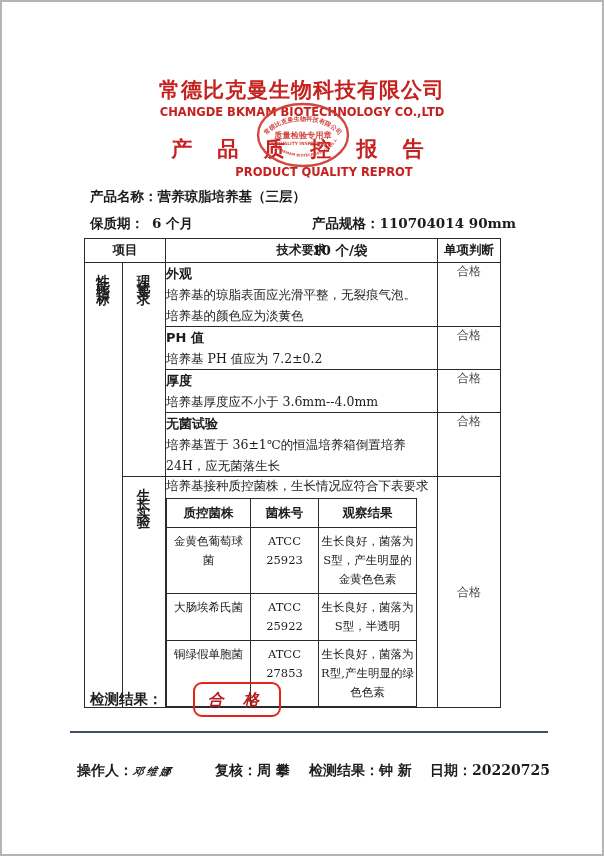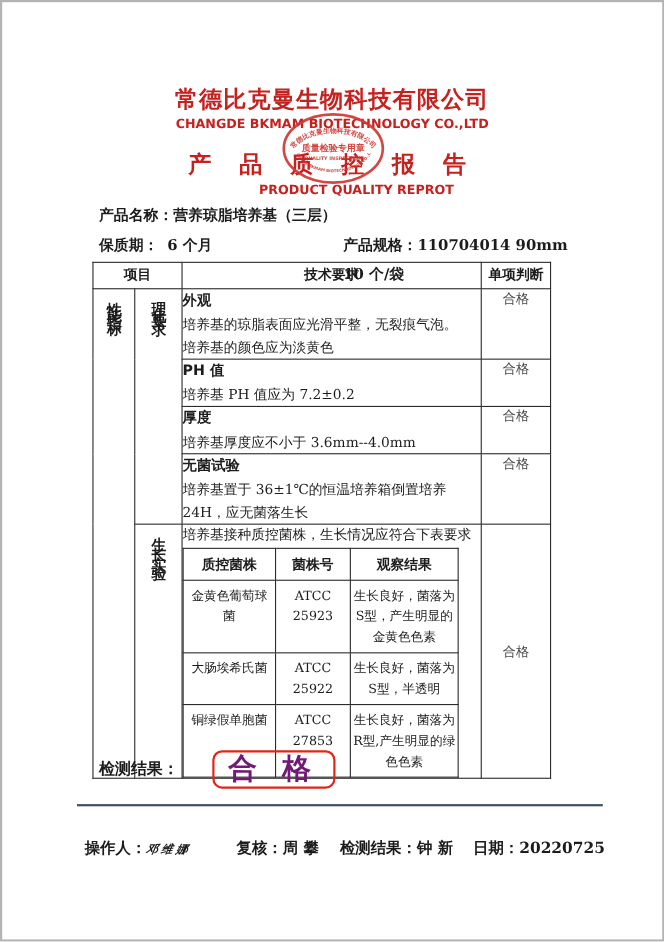--- a/index.html
+++ b/index.html
@@ -40,22 +40,22 @@
   td.grow { vertical-align:top; padding:5px 4px 10px 7px; }
   .grow-note { font-size:12.5px; line-height:18px; }
   table.strain { border-collapse:collapse; table-layout:fixed; width:250px; margin-top:3px; }
   table.strain th, table.strain td { border:1px solid #2b2b2b; }
   table.strain th { font-family:"DejaVu Sans","Liberation Sans",sans-serif; font-size:12.5px; font-weight:bold; height:28px; }
   table.strain td { font-size:11.5px; line-height:19px; padding:4px 2px; vertical-align:top; text-align:center; }
   
   .result { position:absolute; top:680px; left:88px; display:flex; align-items:center;gap:16px; }
   .result-label { font-size:14.5px; font-weight:bold; }
   .result-box { margin-left:14px; border:2.5px solid #e02519; border-radius:9px;
-                padding:2px 13px; color:#701a75; font-size:26px; font-weight:bold;
-                letter-spacing:7px; font-family:"DejaVu Sans","Liberation Sans",sans-serif; line-height:27px; }
+                padding:2px 13px; color:#b91c1c; font-size:16px; font-weight:bold;
+                letter-spacing:7px; font-family:"DejaVu Sans","Liberation Sans",sans-serif; line-height:27px;font-style:italic; }
   
   .rule { position:absolute; top:729px; left:68px; width:478px; border-top:2px solid #3e4f66; }
   .foot { position:absolute; top:760px; font-size:14px; font-weight:600; white-space:nowrap; }
   .f1 { left:75px; } .f2 { left:213px; } .f3 { left:307px; } .f4 { left:428px; }
   .signature { display:inline-block; font-size:10.5px; font-style:italic; font-weight:bold;
                letter-spacing:3px; transform:skewX(-10deg); }
 </style>
 </head>
 <body>
 

